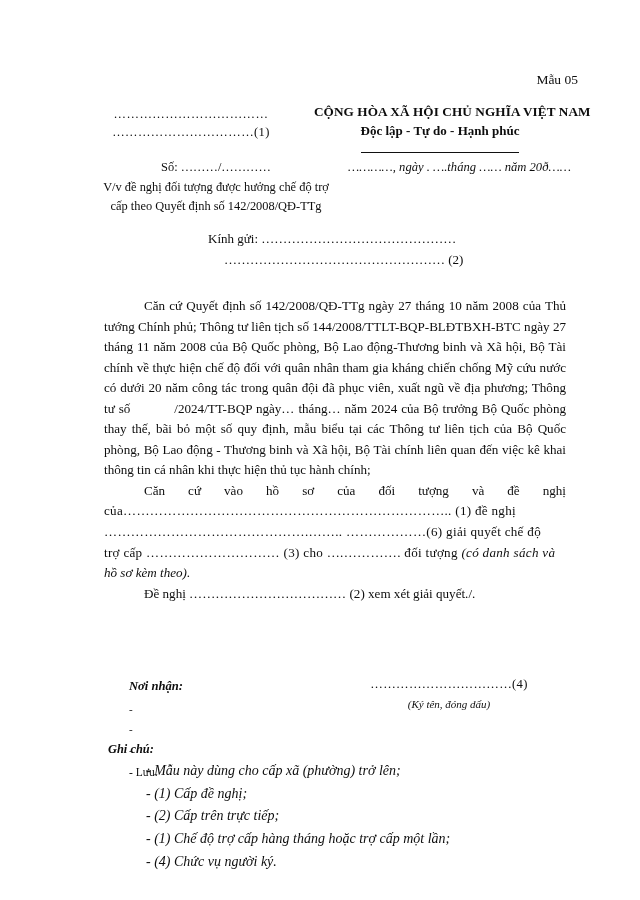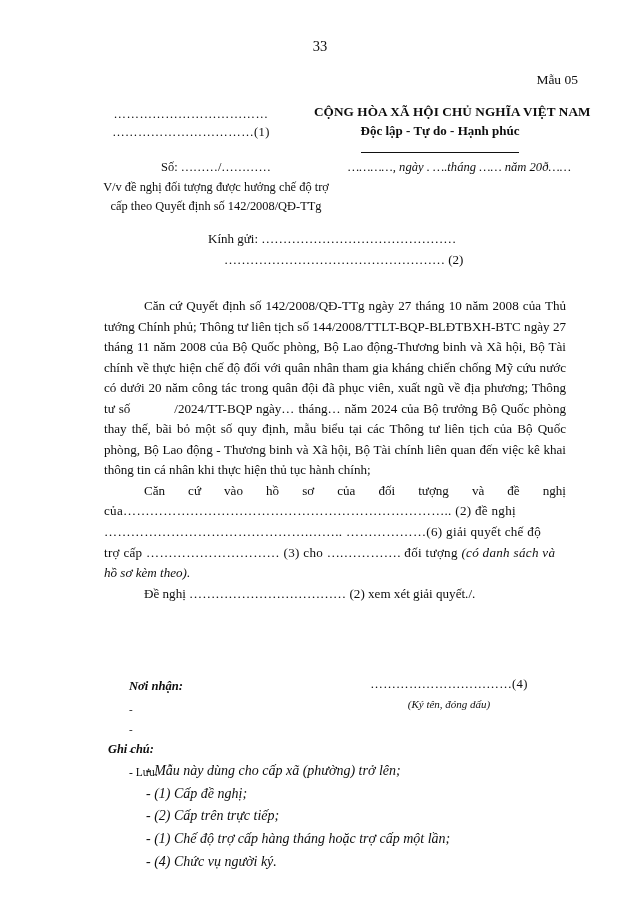--- a/index.html
+++ b/index.html
@@ -239,21 +239,20 @@
     line-height: 1.62;
     font-size: 14px;
     white-space: nowrap;
   }
 </style>
 </head>
 <body>
 
 <div class="page">
 
-  <div class="page-number">33</div>
 
   <div class="form-code">Mẫu 05</div>
 
   <div class="header">
     <div class="header-left">
       <span class="dots-line">………………………………</span>
       <span class="dots-line">……………………………(1)</span>
       <span class="hl-rule"></span>
     </div>
     <div class="header-right">
@@ -274,21 +273,21 @@
     <div class="kg-row1">Kính gửi: ………………………………………</div>
     <div class="kg-row2">…………………………………………… (2)</div>
   </div>
 
   <div class="body">
 
     <p class="p-just"><span class="indent"></span><span>Căn cứ Quyết định số 142/2008/QĐ-TTg ngày 27 tháng 10 năm 2008 của Thủ tướng Chính phủ; Thông tư liên tịch số 144/2008/TTLT-BQP-BLĐTBXH-BTC ngày 27 tháng 11 năm 2008 của Bộ Quốc phòng, Bộ Lao động-Thương binh và Xã hội, Bộ Tài chính về thực hiện chế độ đối với quân nhân tham gia kháng chiến chống Mỹ cứu nước có dưới 20 năm công tác trong quân đội đã phục viên, xuất ngũ về địa phương; Thông tư số</span><span class="gap-blank"></span><span>/2024/TT-BQP ngày… tháng… năm 2024 của Bộ trưởng Bộ Quốc phòng thay thế, bãi bỏ một số quy định, mẫu biểu tại các Thông tư liên tịch của Bộ Quốc phòng, Bộ Lao động - Thương binh và Xã hội, Bộ Tài chính liên quan đến việc kê khai thông tin cá nhân khi thực hiện thủ tục hành chính;</span></p>
 
     <p class="spread para2"><span class="indent"></span><span>Căn cứ vào hồ sơ của đối tượng và đề nghị</span></p>
 
-    <p class="dleader">của……………………………………………………………….. (2) đề nghị</p>
+    <p class="dleader">của……………………………………………………………….. (1) đề nghị</p>
 
     <p class="dleader">……………………………………….…….. ………………(6) giải quyết chế độ</p>
 
     <p class="dleader"><span>trợ cấp ………………………… (3) cho ….…………. đối tượng </span><span class="italic">(có danh sách và</span></p>
 
     <p class="italic">hồ sơ kèm theo).</p>
 
     <p class="line-denghi"><span class="indent"></span><span>Đề nghị ……………………………… (2) xem xét giải quyết./.</span></p>
 
   </div>

